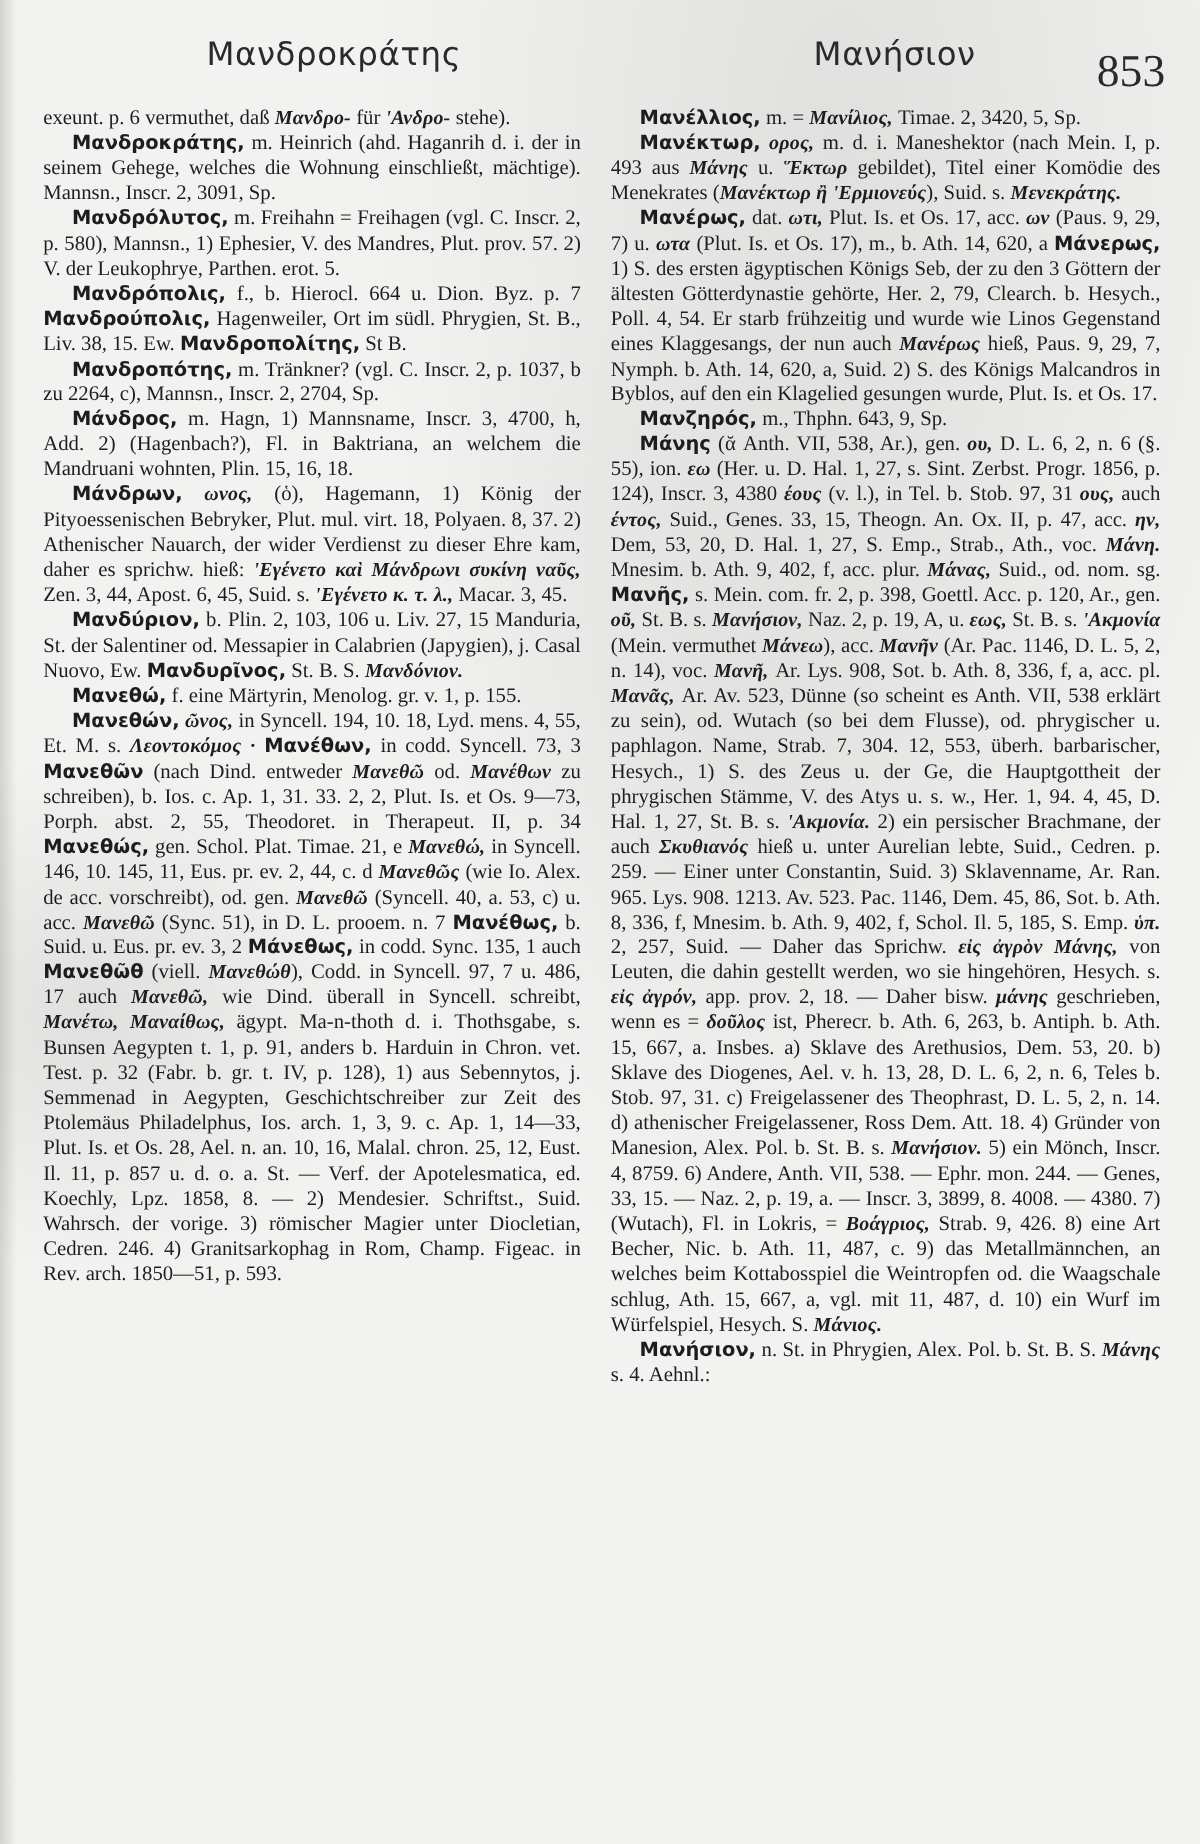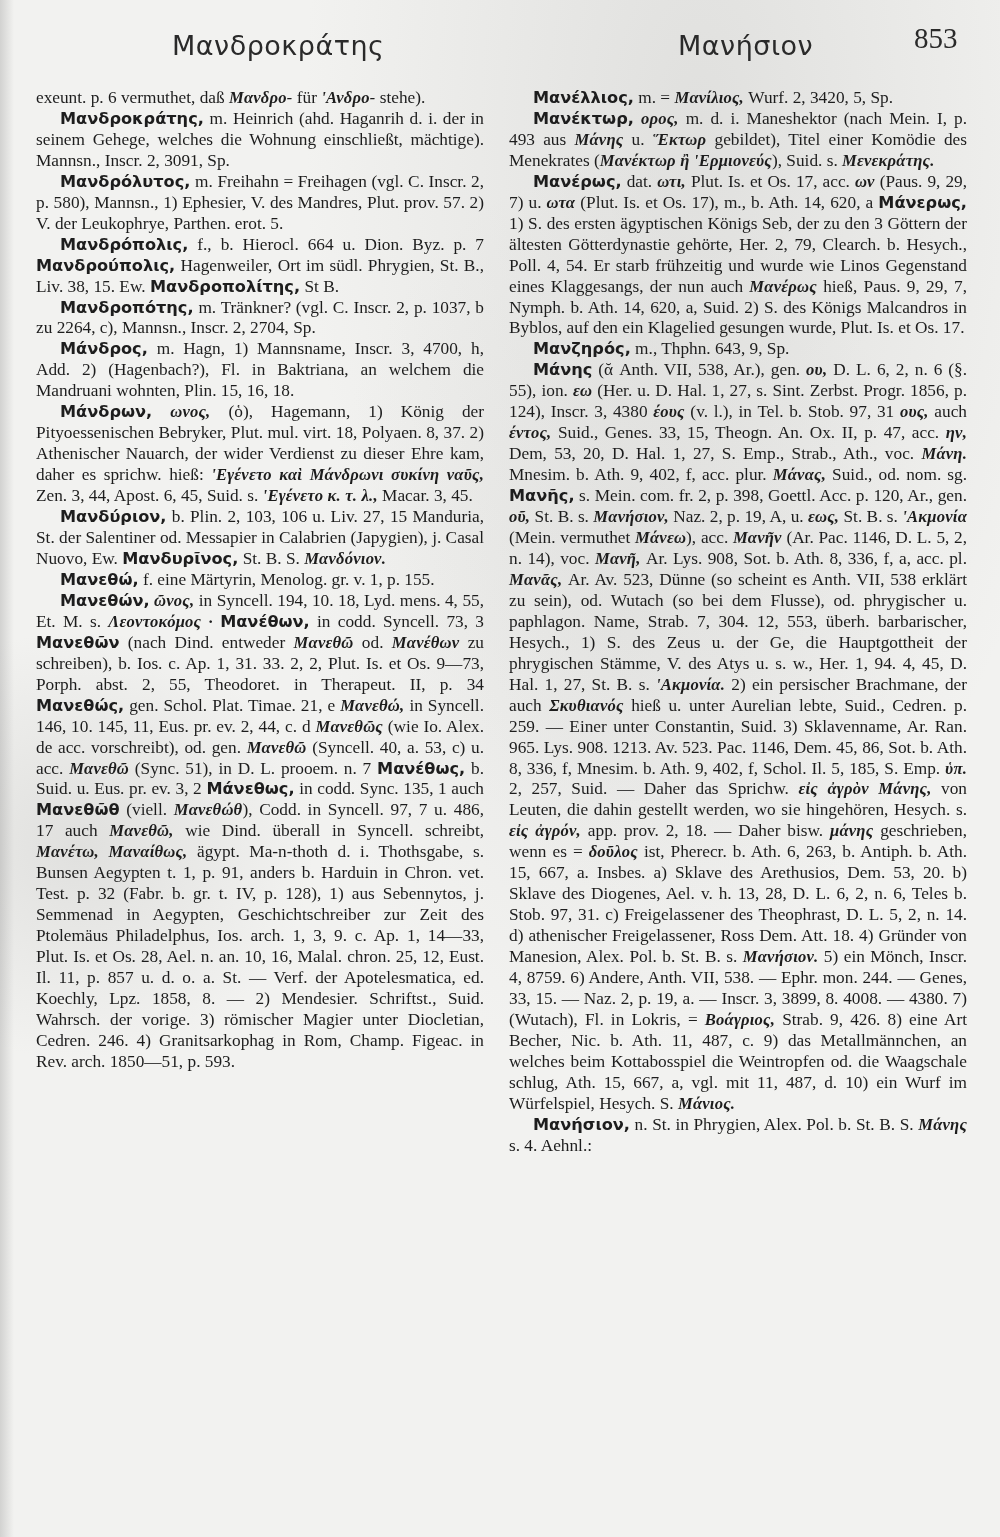--- a/index.html
+++ b/index.html
@@ -21,21 +21,21 @@
     position: absolute; left: 0; top: 0; width: 14px; height: 1537px;
     background: linear-gradient(to right, rgba(150,150,150,0.35), rgba(240,240,240,0));
   }
   .header {
     position: absolute; top: 22px; left: 0; width: 1000px; height: 40px;
     font-family: "DejaVu Sans", sans-serif;
     font-size: 27px; font-weight: normal; color: #2a2a2a; text-decoration: underline;
   }
   .header .left-title { position: absolute; left: 172px; top: 8px; letter-spacing: 0.5px; }
   .header .right-title { position: absolute; left: 678px; top: 8px; letter-spacing: 0.5px; }
-  .header .page-number { position: absolute; left: 914px; top: 0; font-family: "Liberation Serif", serif; font-size: 29px; }
+  .header .page-number { position: absolute; left: 914px; top: 16px; font-family: "Liberation Serif", serif; font-size: 38px; }
   .col {
     position: absolute; top: 88px;
     font-size: 17.3px; line-height: 20.95px;
     text-align: justify; hyphens: none;
   }
   .col-left { left: 36px; width: 448px; }
   .col-right { left: 509px; width: 458px; }
   .col p { margin: 0; text-indent: 24px; }
   .col p.cont { text-indent: 0; }
   .col b { font-family: "DejaVu Sans", sans-serif; font-weight: bold; font-size: 16.2px; }
@@ -59,20 +59,20 @@
       <p><b>Μανδρόλυτος,</b><span> m. Freihahn = Freihagen (vgl. C. Inscr. 2, p. 580), Mannsn., 1) Ephesier, V. des Mandres, Plut. prov. 57.  2) V. der Leukophrye, Parthen. erot. 5.</span></p>
       <p><b>Μανδρόπολις,</b><span> f., b. Hierocl. 664 u. Dion. Byz. p. 7 </span><b>Μανδρούπολις,</b><span> Hagenweiler, Ort im südl. Phrygien, St. B., Liv. 38, 15. Ew. </span><b>Μανδροπολίτης,</b><span> St B.</span></p>
       <p><b>Μανδροπότης,</b><span> m. Tränkner? (vgl. C. Inscr. 2, p. 1037, b zu 2264, c), Mannsn., Inscr. 2, 2704, Sp.</span></p>
       <p><b>Μάνδρος,</b><span> m. Hagn, 1) Mannsname, Inscr. 3, 4700, h, Add.  2) (Hagenbach?), Fl. in Baktriana, an welchem die Mandruani wohnten, Plin. 15, 16, 18.</span></p>
       <p><b>Μάνδρων,</b><span> </span><i>ωνος,</i><span> (ὁ), Hagemann, 1) König der Pityoessenischen Bebryker, Plut. mul. virt. 18, Polyaen. 8, 37.  2) Athenischer Nauarch, der wider Verdienst zu dieser Ehre kam, daher es sprichw. hieß: </span><i>'Εγένετο καὶ Μάνδρωνι συκίνη ναῦς,</i><span> Zen. 3, 44, Apost. 6, 45, Suid. s. </span><i>'Εγένετο κ. τ. λ.,</i><span> Macar. 3, 45.</span></p>
       <p><b>Μανδύριον,</b><span> b. Plin. 2, 103, 106 u. Liv. 27, 15 Manduria, St. der Salentiner od. Messapier in Calabrien (Japygien), j. Casal Nuovo, Ew. </span><b>Μανδυρῖνος,</b><span> St. B.  S. </span><i>Μανδόνιον.</i></p>
       <p><b>Μανεθώ,</b><span> f. eine Märtyrin, Menolog. gr. v. 1, p. 155.</span></p>
       <p><b>Μανεθών,</b><span> </span><i>ῶνος,</i><span> in Syncell. 194, 10. 18, Lyd. mens. 4, 55, Et. M. s. </span><i>Λεοντοκόμος ·</i><span> </span><b>Μανέθων,</b><span> in codd. Syncell. 73, 3 </span><b>Μανεθῶν</b><span> (nach Dind. entweder </span><i>Μανεθῶ</i><span> od. </span><i>Μανέθων</i><span> zu schreiben), b. Ios. c. Ap. 1, 31. 33. 2, 2, Plut. Is. et Os. 9—73, Porph. abst. 2, 55, Theodoret. in Therapeut. II, p. 34 </span><b>Μανεθώς,</b><span> gen. Schol. Plat. Timae. 21, e </span><i>Μανεθώ,</i><span> in Syncell. 146, 10. 145, 11, Eus. pr. ev. 2, 44, c. d </span><i>Μανεθῶς</i><span> (wie Io. Alex. de acc. vorschreibt), od. gen. </span><i>Μανεθῶ</i><span> (Syncell. 40, a. 53, c) u. acc. </span><i>Μανεθῶ</i><span> (Sync. 51), in D. L. prooem. n. 7 </span><b>Μανέθως,</b><span> b. Suid. u. Eus. pr. ev. 3, 2 </span><b>Μάνεθως,</b><span> in codd. Sync. 135, 1 auch </span><b>Μανεθῶθ</b><span> (viell. </span><i>Μανεθώθ</i><span>), Codd. in Syncell. 97, 7 u. 486, 17 auch </span><i>Μανεθῶ,</i><span> wie Dind. überall in Syncell. schreibt, </span><i>Μανέτω,  Μαναίθως,</i><span> ägypt. Ma-n-thoth d. i. Thothsgabe, s. Bunsen Aegypten t. 1, p. 91, anders b. Harduin in Chron. vet. Test. p. 32 (Fabr. b. gr. t. IV, p. 128), 1) aus Sebennytos, j. Semmenad in Aegypten, Geschichtschreiber zur Zeit des Ptolemäus Philadelphus, Ios. arch. 1, 3, 9. c. Ap. 1, 14—33, Plut. Is. et Os. 28, Ael. n. an. 10, 16, Malal. chron. 25, 12, Eust. Il. 11, p. 857 u. d. o. a. St. — Verf. der Apotelesmatica, ed. Koechly, Lpz. 1858, 8. — 2) Mendesier. Schriftst., Suid. Wahrsch. der vorige.  3) römischer Magier unter Diocletian, Cedren. 246.  4) Granitsarkophag in Rom, Champ. Figeac. in Rev. arch. 1850—51, p. 593.</span></p>
     </div>
   <div class="col col-right">
-      <p><b>Μανέλλιος,</b><span> m. = </span><i>Μανίλιος,</i><span> Wurf. 2, 3420, 5, Sp.</span></p>
+      <p><b>Μανέλλιος,</b><span> m. = </span><i>Μανίλιος,</i><span> Timae. 2, 3420, 5, Sp.</span></p>
       <p><b>Μανέκτωρ,</b><span> </span><i>ορος,</i><span> m. d. i. Maneshektor (nach Mein. I, p. 493 aus </span><i>Μάνης</i><span> u. </span><i>Ἕκτωρ</i><span> gebildet), Titel einer Komödie des Menekrates (</span><i>Μανέκτωρ ἢ 'Ερμιονεύς</i><span>), Suid. s. </span><i>Μενεκράτης.</i></p>
       <p><b>Μανέρως,</b><span> dat. </span><i>ωτι,</i><span> Plut. Is. et Os. 17, acc. </span><i>ων</i><span> (Paus. 9, 29, 7) u. </span><i>ωτα</i><span> (Plut. Is. et Os. 17), m., b. Ath. 14, 620, a </span><b>Μάνερως,</b><span> 1) S. des ersten ägyptischen Königs Seb, der zu den 3 Göttern der ältesten Götterdynastie gehörte, Her. 2, 79, Clearch. b. Hesych., Poll. 4, 54.  Er starb frühzeitig und wurde wie Linos Gegenstand eines Klaggesangs, der nun auch </span><i>Μανέρως</i><span> hieß, Paus. 9, 29, 7, Nymph. b. Ath. 14, 620, a, Suid.  2) S. des Königs Malcandros in Byblos, auf den ein Klagelied gesungen wurde, Plut. Is. et Os. 17.</span></p>
       <p><b>Μανζηρός,</b><span> m., Thphn. 643, 9, Sp.</span></p>
       <p><b>Μάνης</b><span> (ᾰ Anth. VII, 538, Ar.), gen. </span><i>ου,</i><span> D. L. 6, 2, n. 6 (§. 55), ion. </span><i>εω</i><span> (Her. u. D. Hal. 1, 27, s. Sint. Zerbst. Progr. 1856, p. 124), Inscr. 3, 4380 </span><i>έους</i><span> (v. l.), in Tel. b. Stob. 97, 31 </span><i>ους,</i><span> auch </span><i>έντος,</i><span> Suid., Genes. 33, 15, Theogn. An. Ox. II, p. 47, acc. </span><i>ην,</i><span> Dem, 53, 20, D. Hal. 1, 27, S. Emp., Strab., Ath., voc. </span><i>Μάνη.</i><span> Mnesim. b. Ath. 9, 402, f, acc. plur. </span><i>Μάνας,</i><span> Suid., od. nom. sg. </span><b>Μανῆς,</b><span> s. Mein. com. fr. 2, p. 398, Goettl. Acc. p. 120, Ar., gen. </span><i>οῦ,</i><span> St. B. s. </span><i>Μανήσιον,</i><span> Naz. 2, p. 19, A, u. </span><i>εως,</i><span> St. B. s. </span><i>'Ακμονία</i><span> (Mein. vermuthet </span><i>Μάνεω</i><span>), acc. </span><i>Μανῆν</i><span> (Ar. Pac. 1146, D. L. 5, 2, n. 14), voc. </span><i>Μανῆ,</i><span> Ar. Lys. 908, Sot. b. Ath. 8, 336, f, a, acc. pl. </span><i>Μανᾶς,</i><span> Ar. Av. 523, Dünne (so scheint es Anth. VII, 538 erklärt zu sein), od. Wutach (so bei dem Flusse), od. phrygischer u. paphlagon. Name, Strab. 7, 304. 12, 553, überh. barbarischer, Hesych., 1) S. des Zeus u. der Ge, die Hauptgottheit der phrygischen Stämme, V. des Atys u. s. w., Her. 1, 94. 4, 45, D. Hal. 1, 27, St. B. s. </span><i>'Ακμονία.</i><span>  2) ein persischer Brachmane, der auch </span><i>Σκυθιανός</i><span> hieß u. unter Aurelian lebte, Suid., Cedren. p. 259. — Einer unter Constantin, Suid.  3) Sklavenname, Ar. Ran. 965. Lys. 908. 1213. Av. 523. Pac. 1146, Dem. 45, 86, Sot. b. Ath. 8, 336, f, Mnesim. b. Ath. 9, 402, f, Schol. Il. 5, 185, S. Emp. </span><i>ὑπ.</i><span> 2, 257, Suid. — Daher das Sprichw. </span><i>εἰς ἀγρὸν Μάνης,</i><span> von Leuten, die dahin gestellt werden, wo sie hingehören, Hesych. s. </span><i>εἰς ἀγρόν,</i><span> app. prov. 2, 18. — Daher bisw. </span><i>μάνης</i><span> geschrieben, wenn es = </span><i>δοῦλος</i><span> ist, Pherecr. b. Ath. 6, 263, b. Antiph. b. Ath. 15, 667, a.  Insbes. a) Sklave des Arethusios, Dem. 53, 20.  b) Sklave des Diogenes, Ael. v. h. 13, 28, D. L. 6, 2, n. 6, Teles b. Stob. 97, 31.  c) Freigelassener des Theophrast, D. L. 5, 2, n. 14.  d) athenischer Freigelassener, Ross Dem. Att. 18.  4) Gründer von Manesion, Alex. Pol. b. St. B. s. </span><i>Μανήσιον.</i><span>  5) ein Mönch, Inscr. 4, 8759. 6) Andere, Anth. VII, 538. — Ephr. mon. 244. — Genes, 33, 15. — Naz. 2, p. 19, a. — Inscr. 3, 3899, 8. 4008. — 4380.  7) (Wutach), Fl. in Lokris, = </span><i>Βοάγριος,</i><span> Strab. 9, 426.  8) eine Art Becher, Nic. b. Ath. 11, 487, c.  9) das Metallmännchen, an welches beim Kottabosspiel die Weintropfen od. die Waagschale schlug, Ath. 15, 667, a, vgl. mit 11, 487, d.  10) ein Wurf im Würfelspiel, Hesych.  S. </span><i>Μάνιος.</i></p>
       <p><b>Μανήσιον,</b><span> n. St. in Phrygien, Alex. Pol. b. St. B.  S. </span><i>Μάνης</i><span> s. 4.  Aehnl.:</span></p>
     </div>
 </div>
 
 </body></html>

